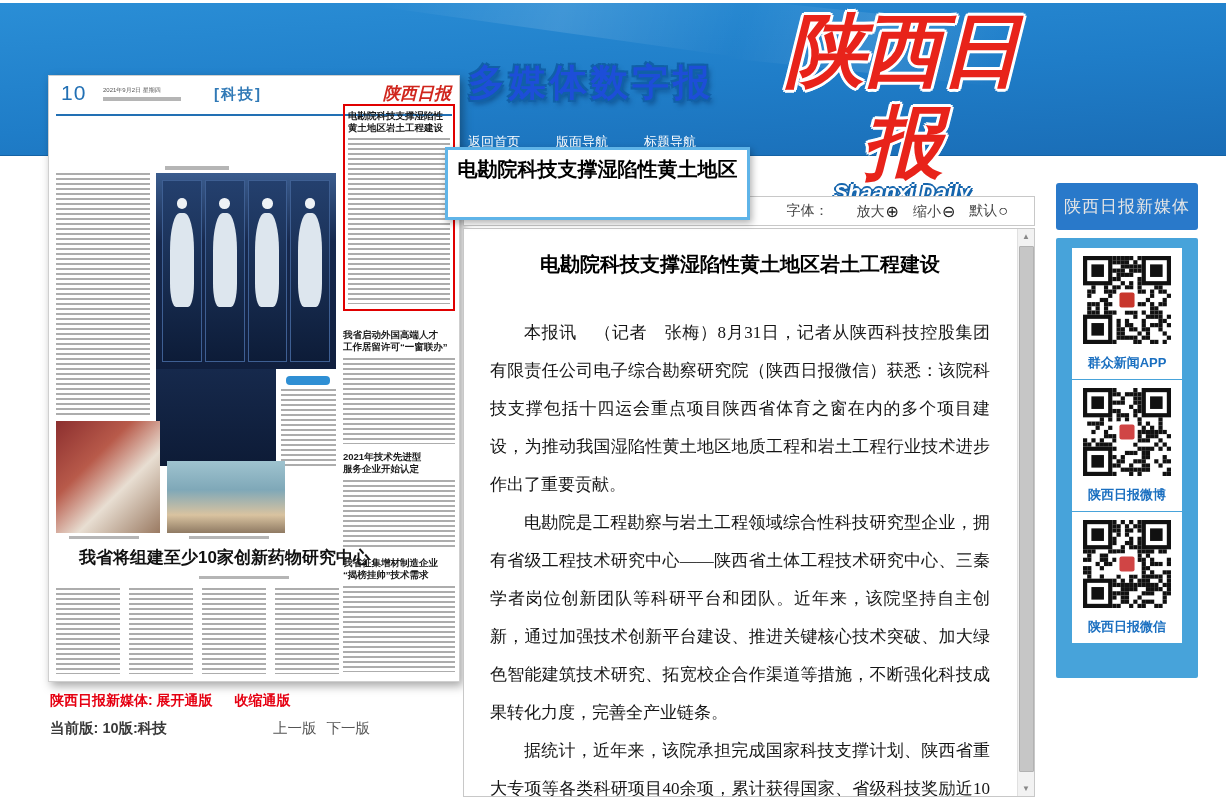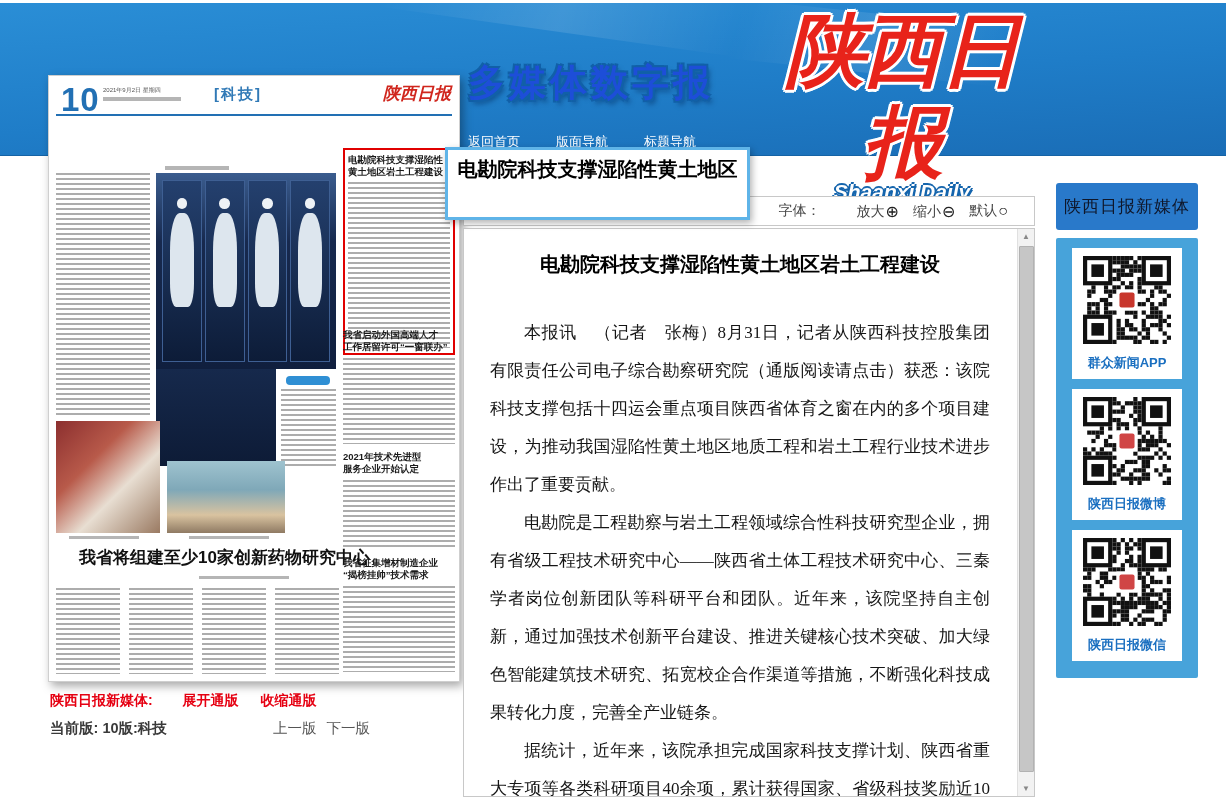--- a/index.html
+++ b/index.html
@@ -25,21 +25,21 @@
            text-shadow:3px 0 0 #fff,-3px 0 0 #fff,0 3px 0 #fff,0 -3px 0 #fff,
                        2px 2px 0 #fff,-2px -2px 0 #fff,2px -2px 0 #fff,-2px 2px 0 #fff;}
   .logo-en{margin-top:-8px;font-size:21px;font-weight:bold;font-style:italic;color:#fff;
            text-shadow:2px 0 0 #1565ad,-2px 0 0 #1565ad,0 2px 0 #1565ad,0 -2px 0 #1565ad,2px 2px 0 #1565ad;}
   .nav{position:absolute;left:468px;top:133px;display:flex;gap:36px;z-index:2;}
   .nav span{color:#fff;font-size:13px;cursor:pointer;}
   
   .thumb{position:absolute;left:48px;top:75px;width:410px;height:605px;background:#fff;
          border:1px solid #cfcfcf;box-shadow:3px 4px 9px rgba(0,0,0,.35);z-index:3;}
   .thumb *{position:absolute;box-sizing:border-box;}
-  .tn-no{left:12px;top:5px;font-size:33px;font-weight:bold;color:#2270b4;letter-spacing:1px;}
+  .tn-no{left:12px;top:5px;font-size:21px;font-weight:normal;color:#2270b4;letter-spacing:1px;}
   .tn-date{left:54px;top:11px;font-size:6px;color:#555;line-height:7px;width:80px;white-space:nowrap;}
   .tn-date-bar{left:54px;top:21px;width:78px;height:4px;background:#a9a9a9;}
   .tn-section{left:165px;top:9px;font-size:15px;color:#3079b6;font-weight:bold;letter-spacing:2px;}
   .tn-mast{right:8px;top:6px;font-size:17px;color:#d0261d;font-weight:bold;font-style:italic;
            font-family:"DejaVu Serif",serif;}
   .tn-rule{left:7px;width:396px;top:38px;height:2px;background:#2270b4;}
   .tn-h1{left:12px;top:50px;width:272px;text-align:center;font-size:21px;font-weight:900;color:#111;
          letter-spacing:1px;white-space:nowrap;}
   .bar{background:#b5b5b5;}
   .ftx{background-image:repeating-linear-gradient(#989898 0px,#989898 2px,transparent 2px,transparent 5px);
@@ -57,63 +57,63 @@
           background:linear-gradient(180deg,#16294c,#0d1b36),
           repeating-linear-gradient(90deg,transparent 0 26px,rgba(90,130,180,.5) 26px 27px);}
   .tn-pill{left:237px;top:300px;width:44px;height:9px;background:#2f8fd4;border-radius:4px;}
   .ph-kid{left:7px;top:345px;width:104px;height:112px;
           background:linear-gradient(135deg,#8c2f2f 0%,#b85a4a 35%,#e8ded2 62%,#9a7a62 100%);}
   .ph-class{left:118px;top:385px;width:118px;height:72px;
           background:linear-gradient(180deg,#9fc3cf 0%,#7fa8b8 40%,#d9c3a0 75%,#8f7a63 100%);}
   .tn-h2{left:30px;top:470px;width:330px;text-align:left;font-size:17px;font-weight:900;color:#111;
          white-space:nowrap;}
   .rh{font-size:9.5px;font-weight:bold;color:#1a1a1a;line-height:12px;width:110px;}
-  .redbox{left:294px;top:28px;width:112px;height:207px;border:2px solid #e00000;padding:4px 3px;margin-top:44px;}
+  .redbox{left:294px;top:28px;width:112px;height:207px;border:2px solid #e00000;padding:4px 3px;}
   .redbox .rb-h{position:static;display:block;width:100%;}
   .redbox .rb-t{position:static;display:block;width:100%;height:166px;margin-top:4px;}
   
   .tooltip{position:absolute;left:445px;top:147px;width:305px;height:73px;background:#fff;
            border:3px solid #5fb4e8;box-sizing:border-box;z-index:30;box-shadow:2px 3px 7px rgba(0,0,0,.3);
            text-align:center;font-weight:bold;font-size:20px;color:#000;line-height:29px;padding-top:5px;}
   
   .fontbar{position:absolute;left:463px;top:196px;width:572px;height:30px;background:#fff;
            border:1px solid #c8c8c8;box-sizing:border-box;z-index:5;display:flex;
            justify-content:flex-end;align-items:center;padding-right:26px;font-size:14px;color:#444;}
-  .fontbar .fc-label{margin-right:22px;}
+  .fontbar .fc-label{margin-right:14px;}
   .fontbar .fc-btn{margin-left:14px;cursor:pointer;color:#444;}
   .fontbar .fc-ic{font-size:16px;color:#222;margin-left:1px;vertical-align:-1px;}
   
   .apanel{position:absolute;left:463px;top:228px;width:572px;height:569px;background:#fff;
           border:1px solid #c8c8c8;box-sizing:border-box;overflow:hidden;z-index:4;}
   .acontent{position:absolute;left:26px;top:0;width:500px;height:100%;overflow:hidden;}
   .atitle{margin-top:22px;text-align:center;font-size:20px;font-weight:bold;color:#000;
           font-family:"Liberation Serif",serif;}
   .acontent p{margin:0;font-size:17px;line-height:38px;text-indent:2em;color:#151515;
           text-align:justify;font-family:"Liberation Serif",serif;}
   .acontent p.first{margin-top:36px;}
   .scrollbar{position:absolute;right:0;top:0;bottom:0;width:16px;background:#f2f2f2;
           border-left:1px solid #e0e0e0;}
   .sb-up,.sb-down{position:absolute;left:0;width:16px;height:15px;text-align:center;font-size:8px;
           color:#888;line-height:15px;background:#f2f2f2;cursor:pointer;}
   .sb-up{top:0;} .sb-down{bottom:0;}
   .sb-thumb{position:absolute;left:1px;top:17px;width:13px;height:524px;background:#c6c6c6;
           border:1px solid #b2b2b2;border-radius:1px;cursor:pointer;}
   
   .side-head{position:absolute;left:1056px;top:183px;width:142px;height:47px;background:#2979ca;
-          border-radius:3px;color:#0f172a;font-size:17px;text-align:center;line-height:47px;
+          border-radius:3px;color:#e5e5e5;font-size:17px;text-align:center;line-height:47px;
           letter-spacing:1px;z-index:2;}
   .side-panel{position:absolute;left:1056px;top:238px;width:142px;height:440px;background:#47a3da;
           border-radius:2px;padding-top:10px;box-sizing:border-box;z-index:2;}
-  .qcard{width:110px;height:131px;background:#fff;margin:0 auto 10px auto;position:relative;}
+  .qcard{width:110px;height:131px;background:#fff;margin:0 auto 1px auto;position:relative;}
   .qr-box{position:absolute;top:8px;left:11px;width:88px;height:88px;}
   .qlabel{position:absolute;bottom:7px;left:0;width:100%;text-align:center;font-size:13px;
           font-weight:bold;color:#1a6fc0;}
   
   .spread{position:absolute;left:50px;top:692px;font-size:14px;font-weight:bold;color:#e60012;}
-  .spread .lnk{margin-left:26px;cursor:pointer;}
+  .spread .lnk{cursor:pointer;}
   .current{position:absolute;left:50px;top:719px;font-size:14.5px;font-weight:bold;color:#3a3a3a;}
   .pager{position:absolute;left:273px;top:719px;font-size:14.5px;color:#555;}
   .pager span{cursor:pointer;margin-right:6px;}
 </style>
 </head>
 <body>
 
 <div class="banner">
   <div class="streak1"></div>
   <div class="streak2"></div>
@@ -203,21 +203,21 @@
 <div class="fontbar">
   <span class="fc-label">字体：</span>
   <span class="fc-btn"><span>放大</span><span class="fc-ic">⊕</span></span>
   <span class="fc-btn"><span>缩小</span><span class="fc-ic">⊖</span></span>
   <span class="fc-btn"><span>默认</span><span class="fc-ic">○</span></span>
 </div>
 
 <div class="apanel">
   <div class="acontent">
     <div class="atitle">电勘院科技支撑湿陷性黄土地区岩土工程建设</div>
-    <p class="first">本报讯　（记者　张梅）8月31日，记者从陕西科技控股集团有限责任公司电子综合勘察研究院（通版阅读请点击）获悉：该院科技支撑包括十四运会重点项目陕西省体育之窗在内的多个项目建设，为推动我国湿陷性黄土地区地质工程和岩土工程行业技术进步作出了重要贡献。</p>
+    <p class="first">本报讯　（记者　张梅）8月31日，记者从陕西科技控股集团有限责任公司电子综合勘察研究院（陕西日报微信）获悉：该院科技支撑包括十四运会重点项目陕西省体育之窗在内的多个项目建设，为推动我国湿陷性黄土地区地质工程和岩土工程行业技术进步作出了重要贡献。</p>
     <p>电勘院是工程勘察与岩土工程领域综合性科技研究型企业，拥有省级工程技术研究中心——陕西省土体工程技术研究中心、三秦学者岗位创新团队等科研平台和团队。近年来，该院坚持自主创新，通过加强技术创新平台建设、推进关键核心技术突破、加大绿色智能建筑技术研究、拓宽校企合作渠道等措施，不断强化科技成果转化力度，完善全产业链条。</p>
     <p>据统计，近年来，该院承担完成国家科技支撑计划、陕西省重大专项等各类科研项目40余项，累计获得国家、省级科技奖励近10项，荣获国家级、省部级各类工程奖及创新奖60余项；研究开发多项行业新技术、新工艺，发表学术论文100余篇，获得国家专利40余项、软件著作权20余项；先后参加了20余项国家、行业和地区的规范、标准、手册的编制。</p>
 
   </div>
   <div class="scrollbar">
     <div class="sb-up">▲</div>
     <div class="sb-thumb"></div>
     <div class="sb-down">▼</div>
   </div>
 </div>

